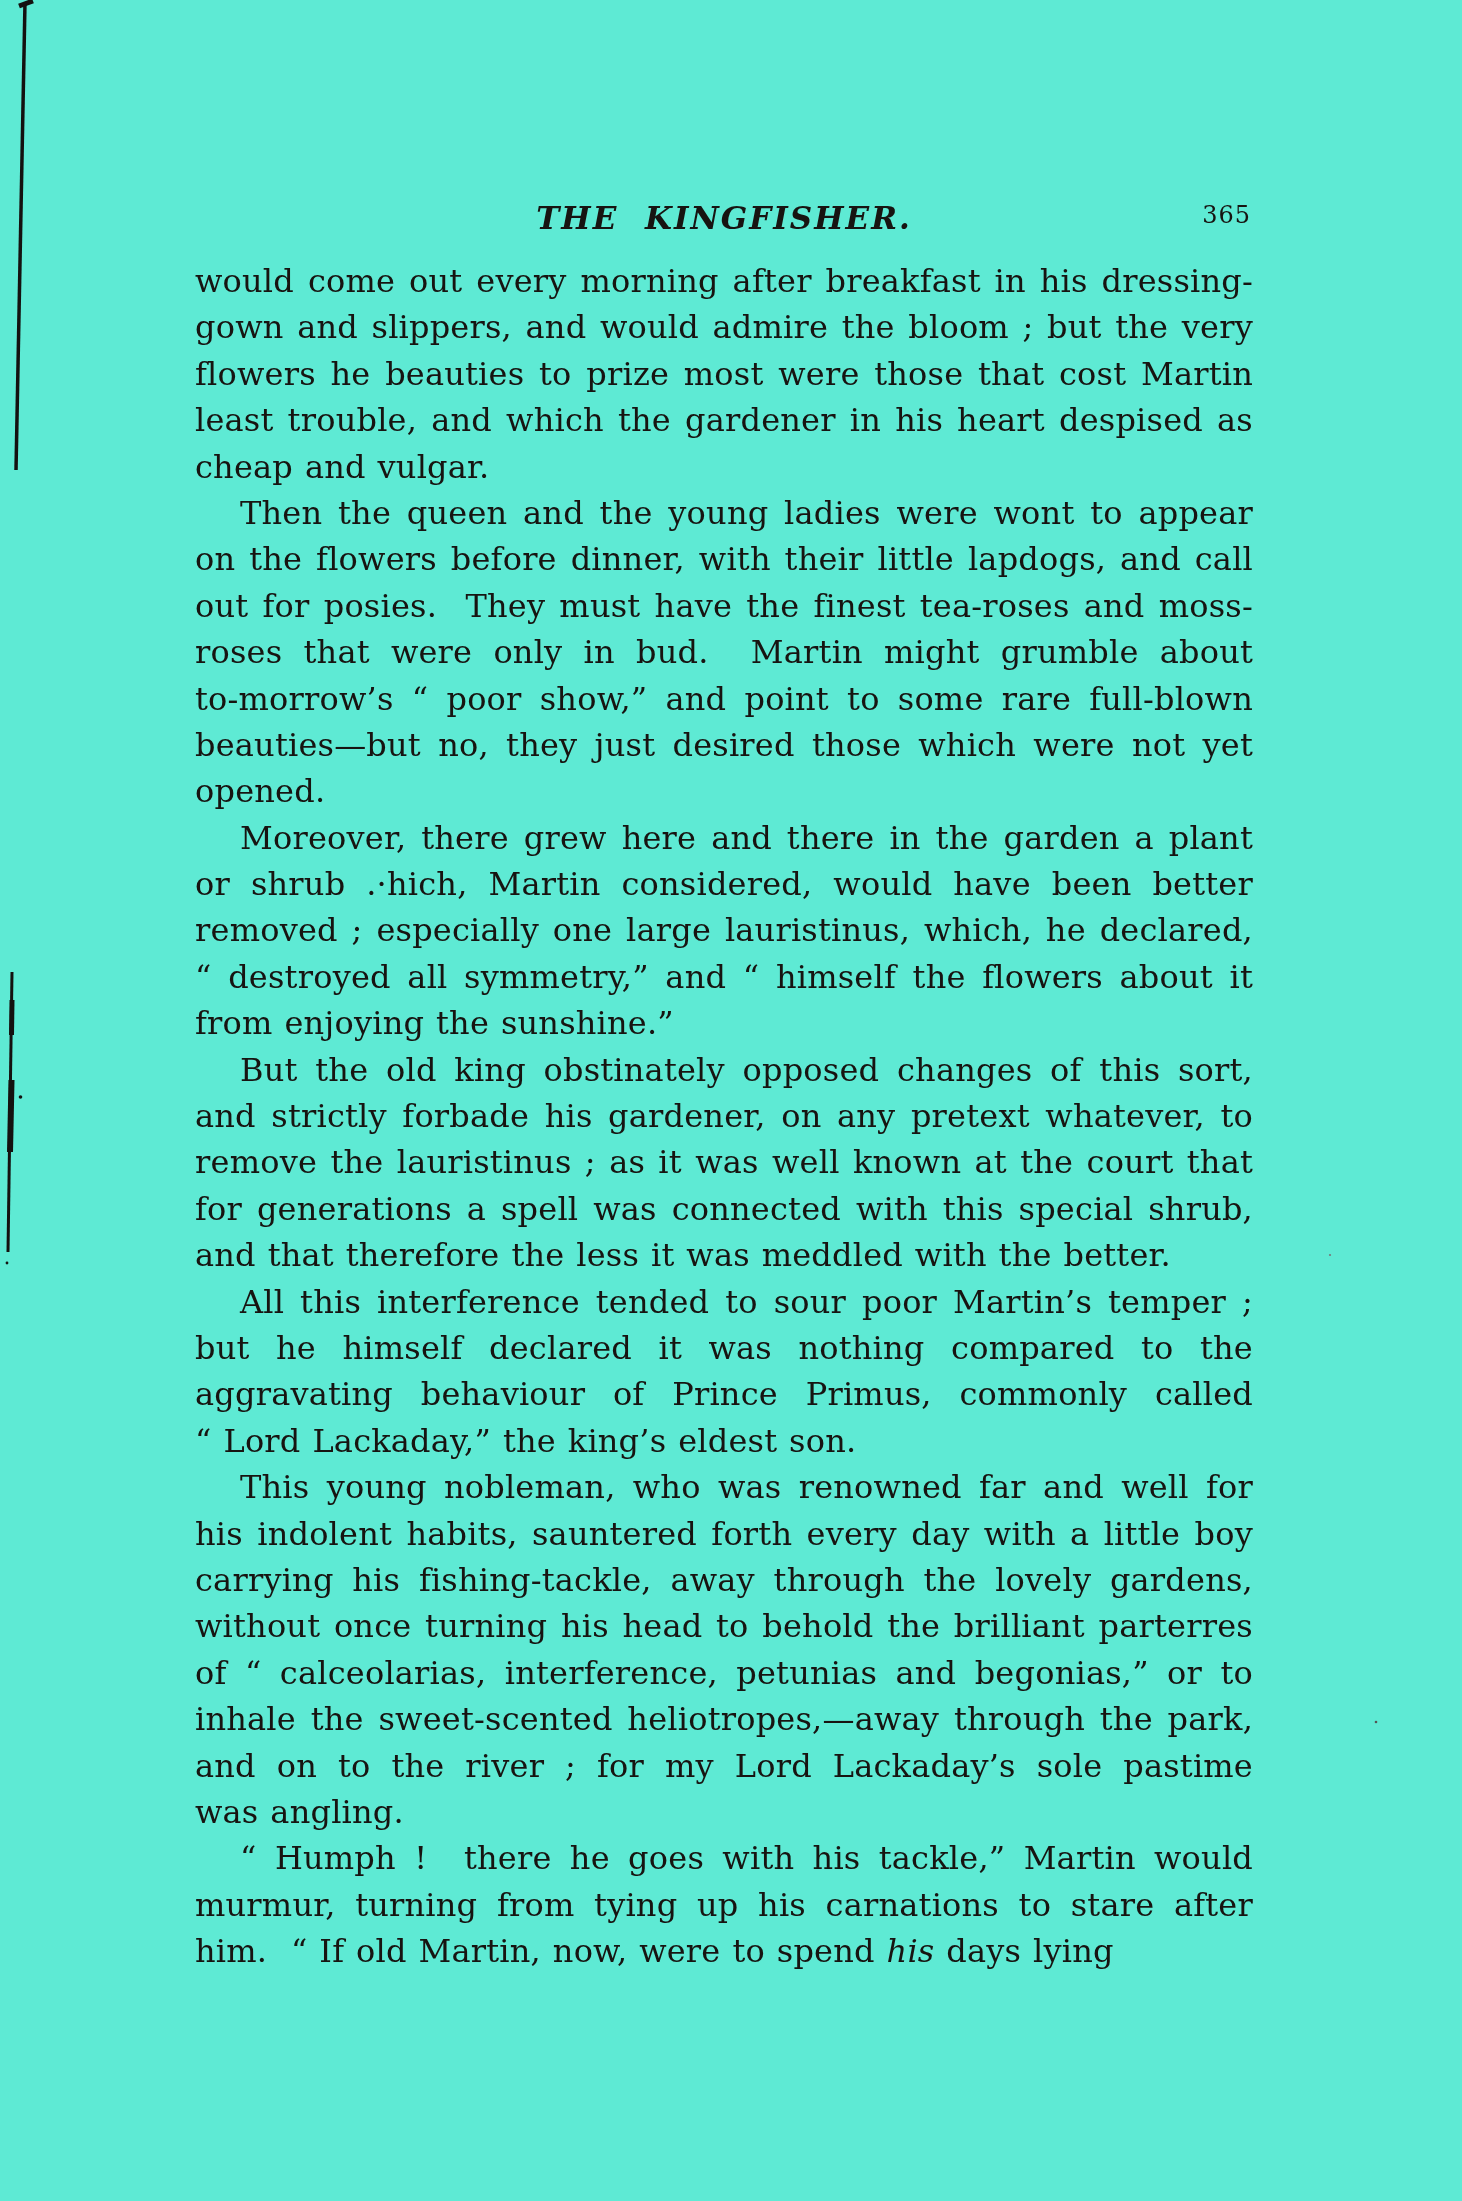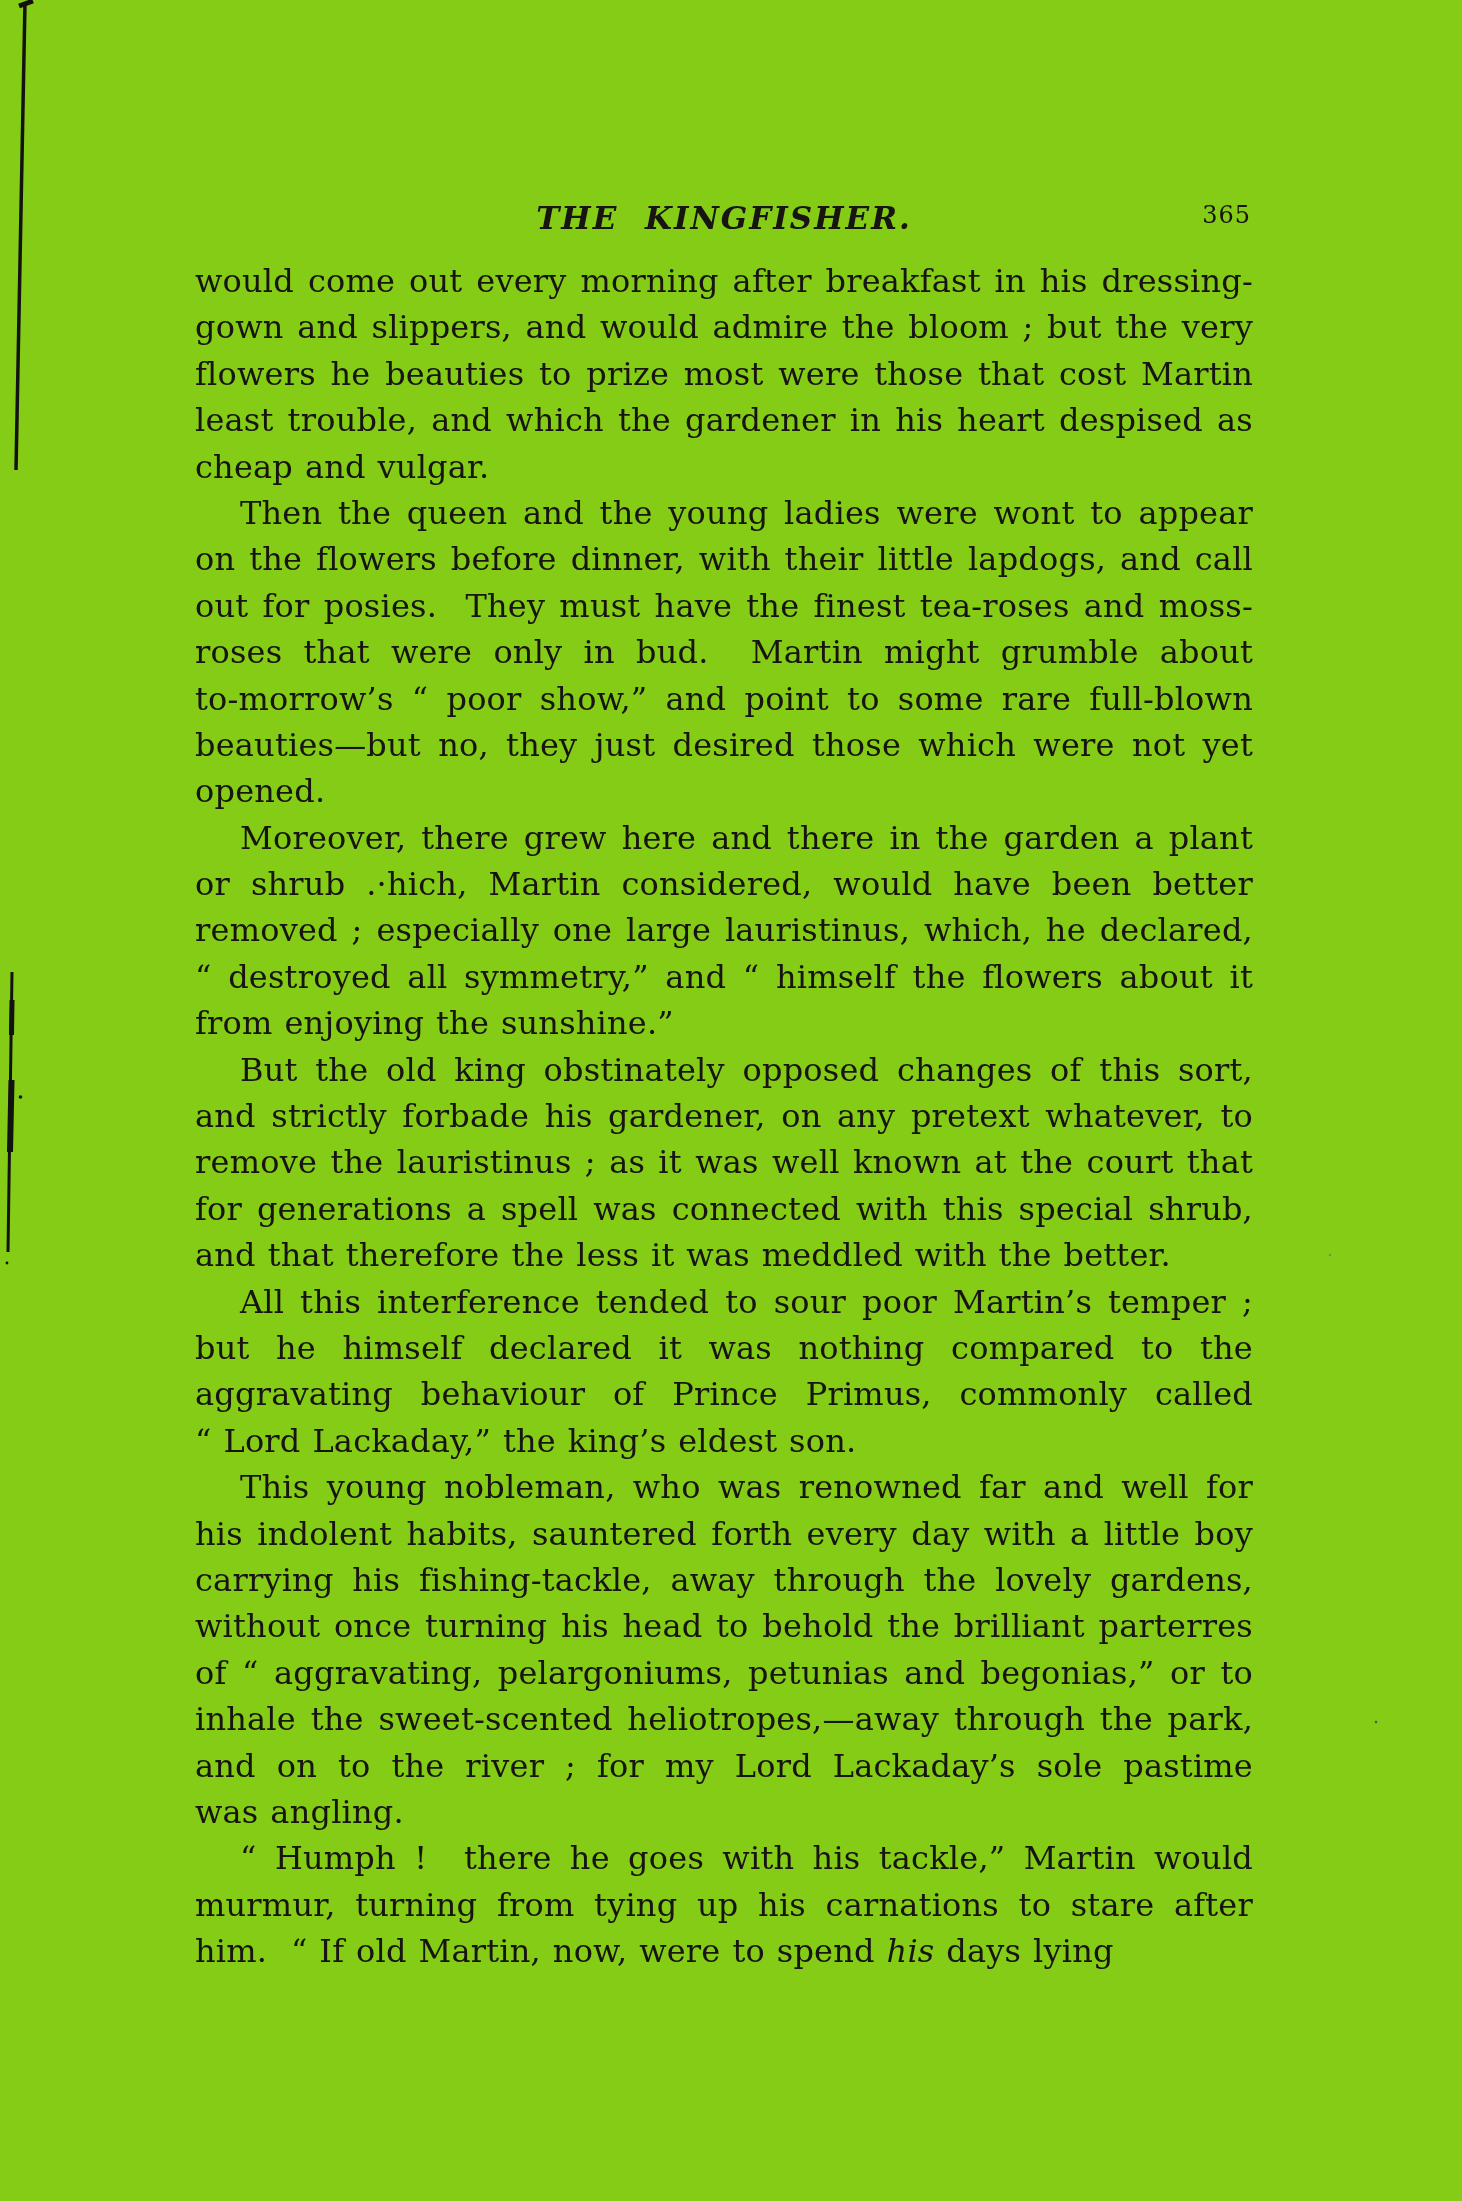--- a/index.html
+++ b/index.html
@@ -1,20 +1,20 @@
 <!DOCTYPE html>
 <html><head>
 <meta charset="utf-8">
 <style>
   html, body { margin: 0; padding: 0; background: #e8e8e8; }
   .book-page {
     position: relative;
     width: 1462px;
     height: 2201px;
-    background: #84cc16;
+    background: #5eead4;
     overflow: hidden;
     font-family: "DejaVu Serif", serif;
     color: #171411;
   }
   .content {
     position: absolute;
     left: 195px;
     top: 200px;
     width: 1058px;
   }
@@ -124,21 +124,21 @@
           <div class="line indent">All this interference tended to sour poor Martin’s temper ;</div>
           <div class="line">but he himself declared it was nothing compared to the</div>
           <div class="line">aggravating behaviour of Prince Primus, commonly called</div>
           <div class="line last">“ Lord Lackaday,” the king’s eldest son.</div>
         </div>
         <div class="paragraph">
           <div class="line indent">This young nobleman, who was renowned far and well for</div>
           <div class="line">his indolent habits, sauntered forth every day with a little boy</div>
           <div class="line">carrying his fishing-tackle, away through the lovely gardens,</div>
           <div class="line">without once turning his head to behold the brilliant parterres</div>
-          <div class="line">of “ aggravating, pelargoniums, petunias and begonias,” or to</div>
+          <div class="line">of “ calceolarias, interference, petunias and begonias,” or to</div>
           <div class="line">inhale the sweet-scented heliotropes,—away through the park,</div>
           <div class="line">and on to the river ; for my Lord Lackaday’s sole pastime</div>
           <div class="line last">was angling.</div>
         </div>
         <div class="paragraph">
           <div class="line indent">“ Humph !&nbsp; there he goes with his tackle,” Martin would</div>
           <div class="line">murmur, turning from tying up his carnations to stare after</div>
           <div class="line last">him.&nbsp; “ If old Martin, now, were to spend <i>his</i> days lying</div>
         </div>
       </div>

